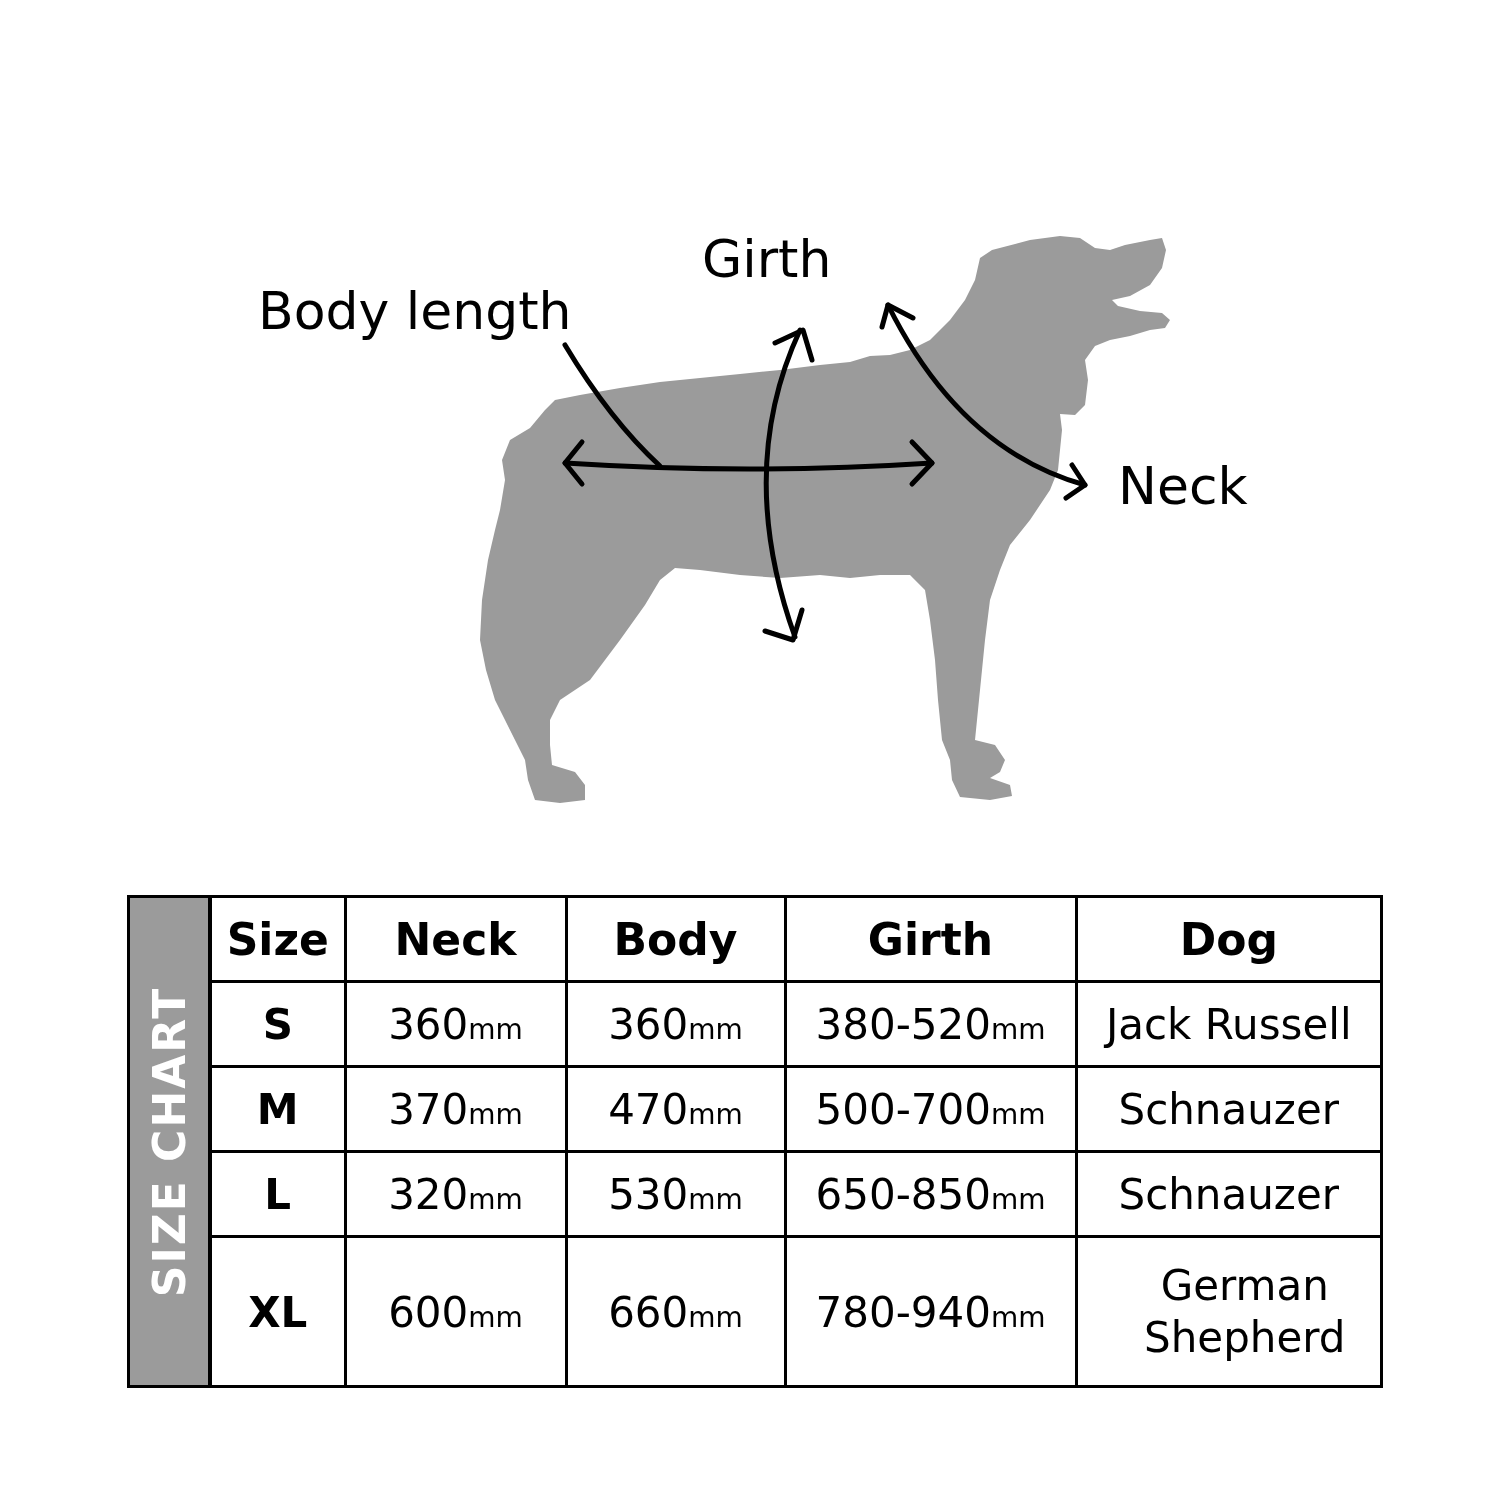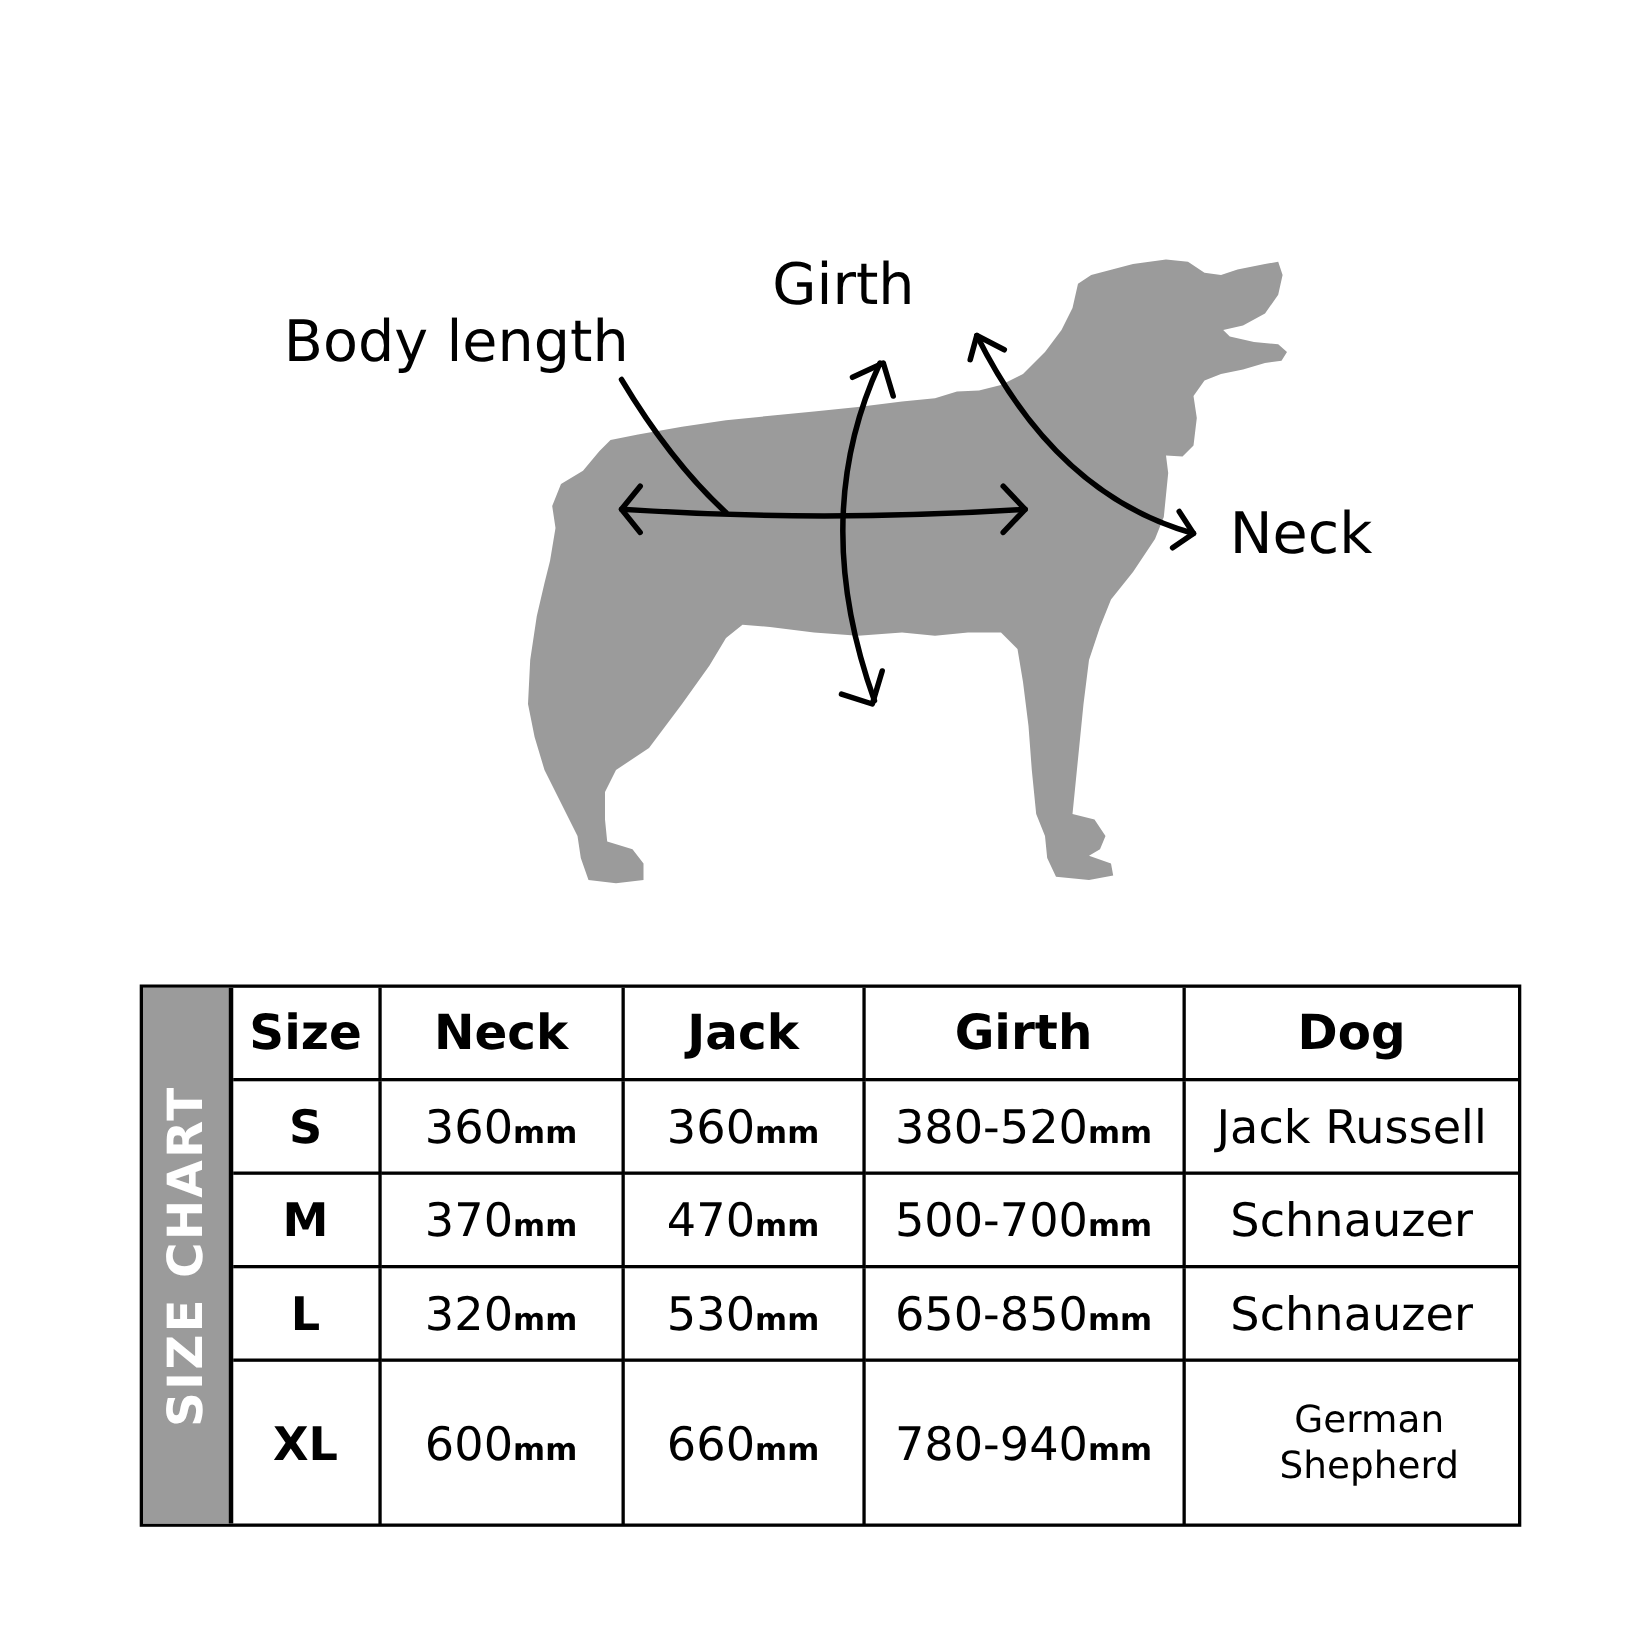--- a/index.html
+++ b/index.html
@@ -13,23 +13,23 @@
                    color:#fff; font-weight:700; font-size:44px; letter-spacing:2px; white-space:nowrap; font-family:"DejaVu Sans", sans-serif; }
   table { position:absolute; left:82px; top:0; width:calc(100% - 82px); height:100%; border-collapse:collapse; table-layout:fixed; }
   td, th { border:3px solid #000; text-align:center; vertical-align:middle; padding:0; font-family:"DejaVu Sans", sans-serif; }
   table tr:first-child th { border-top:none; }
   table tr td:last-child, table tr th:last-child { border-right:none;text-align:center; }
   table tr:last-child td { border-bottom:none; }
   table tr td:first-child, table tr th:first-child { border-left:none;margin-left:24px; }
   th { font-size:44px; font-weight:700; height:82px; }
   td { font-size:42px; font-weight:400; height:82px; }
   td.size { font-weight:700; font-size:42px; }
-  .unit { font-weight:700; font-size:28px; }
+  .unit { font-weight:400; font-size:28px; }
   tr.tall td { height:148px; }
-  .dog-name { line-height:1.25; font-size:34px;margin-left:32px; }
+  .dog-name { line-height:1.25; font-size:42px;margin-left:32px; }
 </style>
 </head>
 <body>
 
 <div class="diagram">
   <svg width="1498" height="880" viewBox="0 0 1498 880" style="position:absolute;left:0;top:0;">
 
     <path fill="#9b9b9b" d="
       M 980 258 L 992 250 L 1030 240 L 1060 236 L 1080 238 L 1095 248 L 1110 250 L 1125 245 L 1150 240 L 1162 238 L 1166 250 L 1162 268 L 1150 285 L 1130 296 L 1112 300 L 1118 306 L 1140 311 L 1162 313 L 1170 320 L 1165 328 L 1150 330 L 1130 336 L 1110 340 L 1095 346 L 1085 360 L 1088 380 L 1085 405 L 1075 415 L 1060 414 L 1062 430 L 1060 450 L 1058 470 L 1050 490 L 1030 520 L 1010 545 L 1000 570 L 990 600 L 985 640 L 980 690 L 975 740 L 995 745 L 1005 760 L 1000 772 L 990 778 L 1010 785 L 1012 796 L 990 800 L 960 797 L 952 780 L 950 760 L 942 740 L 938 700 L 935 660 L 930 620 L 925 590 L 910 575 L 880 575 L 850 578 L 820 575 L 780 578 L 740 575 L 700 570 L 675 568 L 660 580 L 645 605 L 620 640 L 590 680 L 560 700 L 550 720 L 550 745 L 552 765 L 575 772 L 585 785 L 585 800 L 560 803 L 535 800 L 528 780 L 525 760 L 515 740 L 505 720 L 495 700 L 486 670 L 480 640 L 482 600 L 488 560 L 495 530 L 500 510 L 505 480 L 502 460 L 510 440 L 530 428 L 545 410 L 555 400 L 580 395 L 620 388 L 660 382 L 700 378 L 740 374 L 780 370 L 820 365 L 850 362 L 870 356 L 890 355 L 910 350 L 930 340 L 950 320 L 965 300 L 975 280 Z"></path>
 
@@ -60,21 +60,21 @@
       <col style="width:133px">
         <col style="width:221px">
         <col style="width:219px">
         <col style="width:291px">
         <col>
     </colgroup>
     <tbody>
         <tr>
       <th>Size</th>
       <th>Neck</th>
-      <th>Jack</th>
+      <th>Body</th>
       <th>Girth</th>
       <th>Dog</th>
     </tr>
     <tr>
       <td class="size">S</td>
       <td><span>360</span><span class="unit">mm</span></td>
       <td><span>360</span><span class="unit">mm</span></td>
       <td><span>380-520</span><span class="unit">mm</span></td>
       <td>Jack Russell</td>
     </tr>

